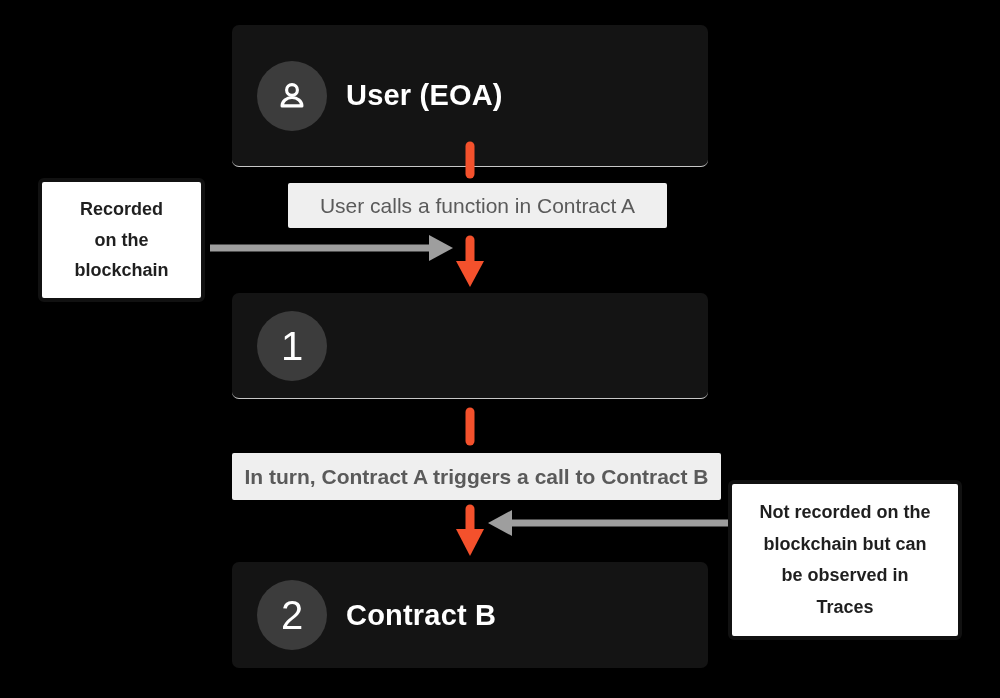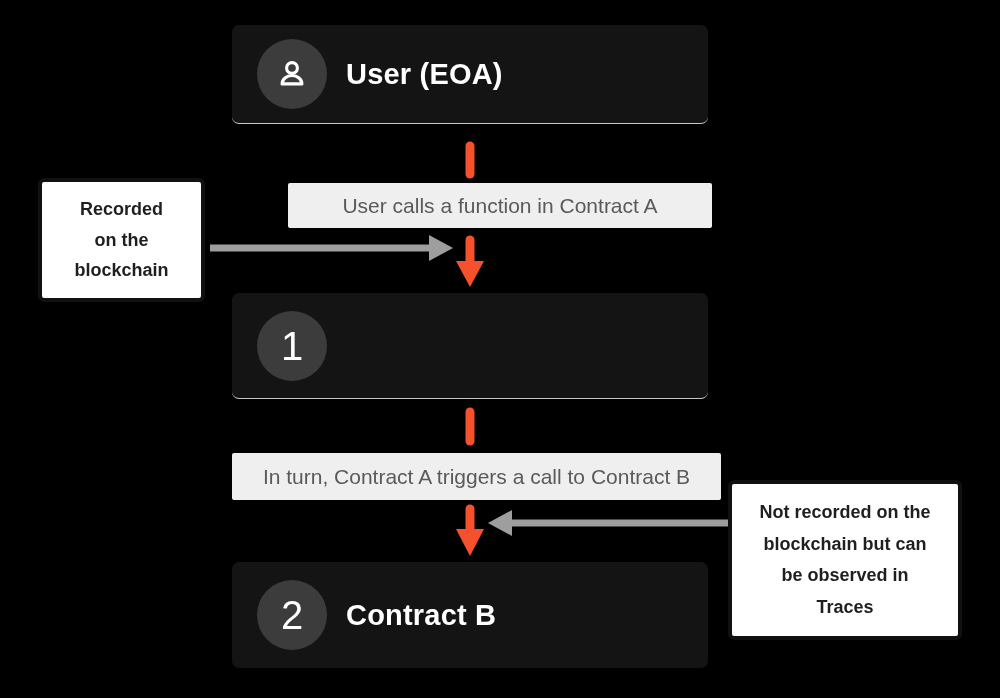--- a/index.html
+++ b/index.html
@@ -14,21 +14,21 @@
   .node{
     position:absolute;
     left:232px;width:476px;
     background:#141414;
     border-radius:7px;
     display:flex;align-items:center;
     padding-left:25px;gap:19px;
     box-sizing:border-box;
   }
   .node.hairline{border-bottom:1px solid rgba(230,230,230,.85);}
-  #node-user{top:25px;height:99px;}
+  #node-user{top:25px;height:142px;}
   #node-contract-a{top:293px;height:106px;}
   #node-contract-b{top:562px;height:106px;}
   .circle{
     width:70px;height:70px;border-radius:50%;
     background:#3c3c3c;
     display:flex;align-items:center;justify-content:center;
     flex:0 0 auto;
   }
   .badge-num{
     color:#fff;font-size:40px;font-weight:300;line-height:1;
@@ -43,22 +43,22 @@
   .edge-label{
     position:absolute;z-index:3;
     background:#efefef;
     color:#5a5a5a;
     font-size:21px;
     display:flex;align-items:center;justify-content:center;
     box-sizing:border-box;
     border-radius:2px;
     white-space:nowrap;
   }
-  #edge-label-1{left:288px;top:183px;width:424px;height:45px;}
-  #edge-label-2{left:232px;top:453px;width:489px;height:47px;}
+  #edge-label-1{left:288px;top:183px;width:379px;height:45px;}
+  #edge-label-2{left:232px;top:453px;width:489px;height:47px;font-weight:bold;}
   
   .note{
     position:absolute;z-index:4;
     background:#ffffff;
     border:4px solid #111111;
     border-radius:6px;
     box-sizing:border-box;
     display:flex;align-items:center;justify-content:center;
     text-align:center;
     color:#1f1f1f;

